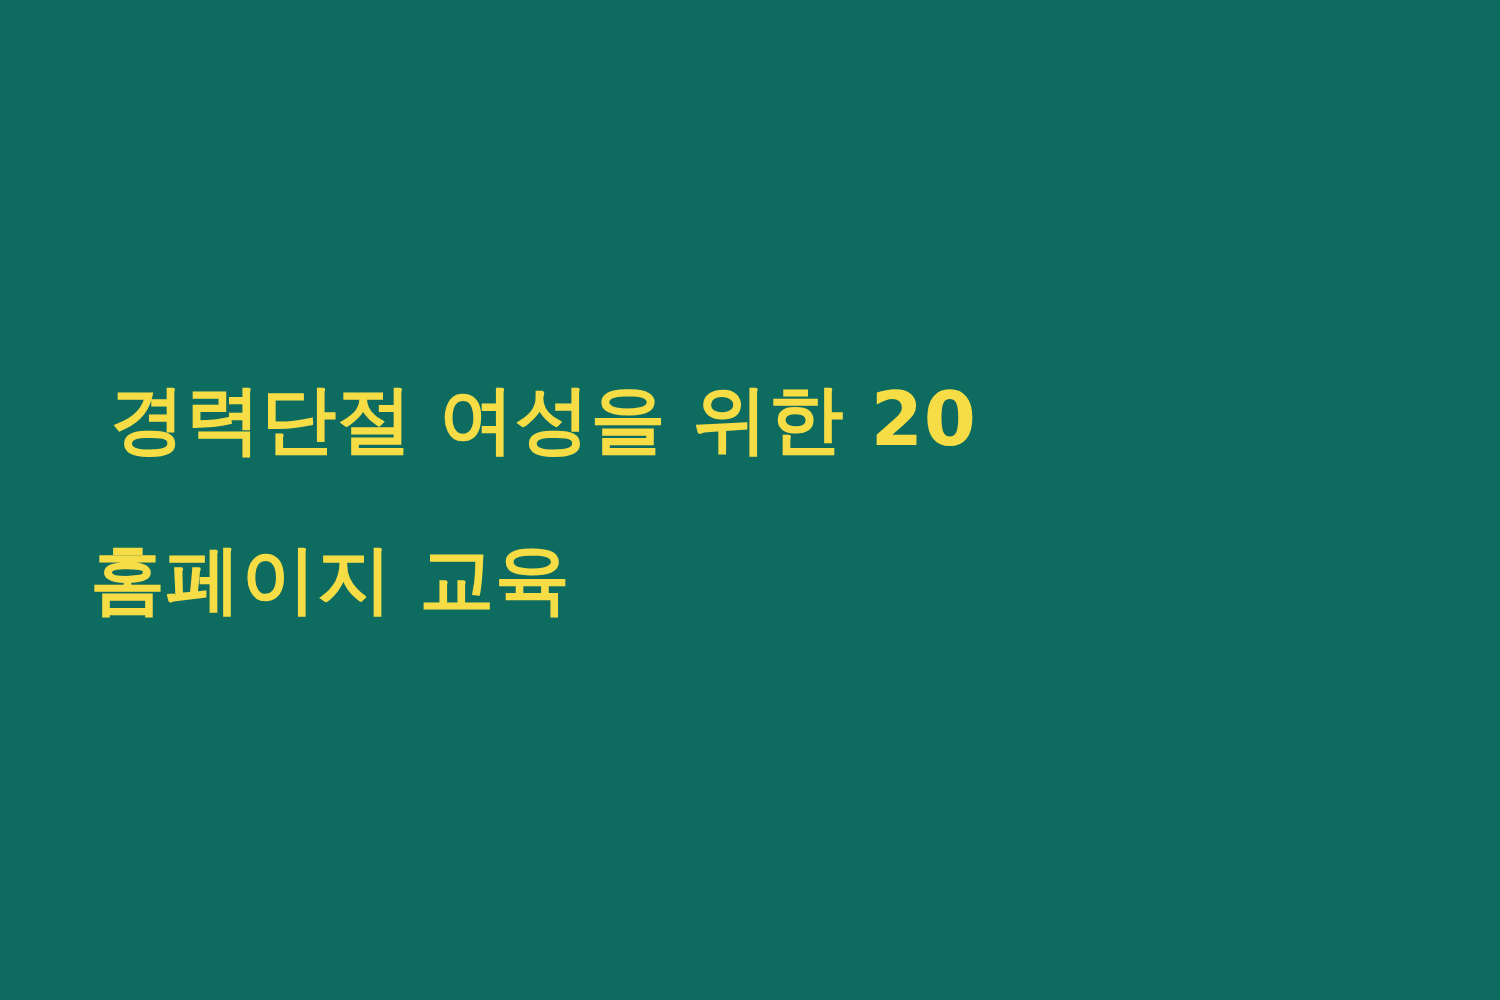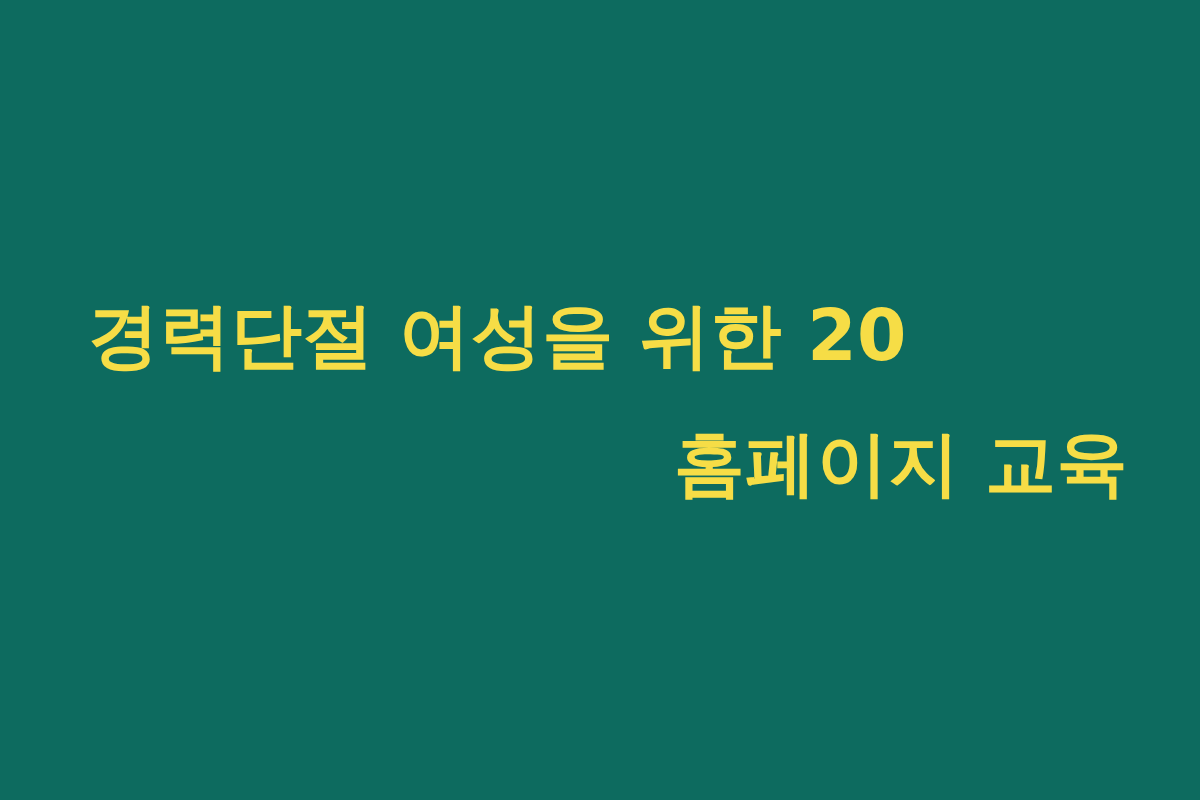--- a/index.html
+++ b/index.html
@@ -38,34 +38,34 @@
     align-items: stretch;
     justify-content: center;
     padding: 0 72px;
     box-sizing: border-box;
   }
 
   .headline-line {
     color: #f6dd46;
     font-family: "DejaVu Sans", "Liberation Sans", sans-serif;
     font-weight: 700;
-    font-size: 71px;
+    font-size: 60px;
     line-height: 128px;
     letter-spacing: 0.5px;
     white-space: nowrap;
     text-rendering: optimizeLegibility;
   }
 
   .headline-line.align-left {
     text-align: left;
     padding-left: 16px;
   }
 
   .headline-line.align-center {
-    text-align: right;
+    text-align: left;
     padding-left: 0;
   }
 </style>
 </head>
 <body>
 
 <div id="banner">
 
   <div id="banner-bg"></div>
 

